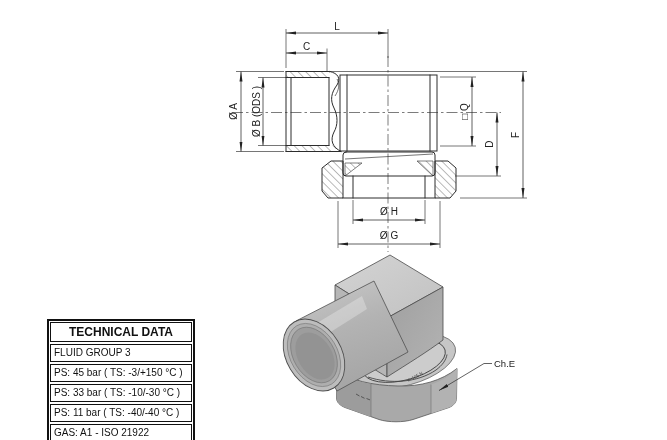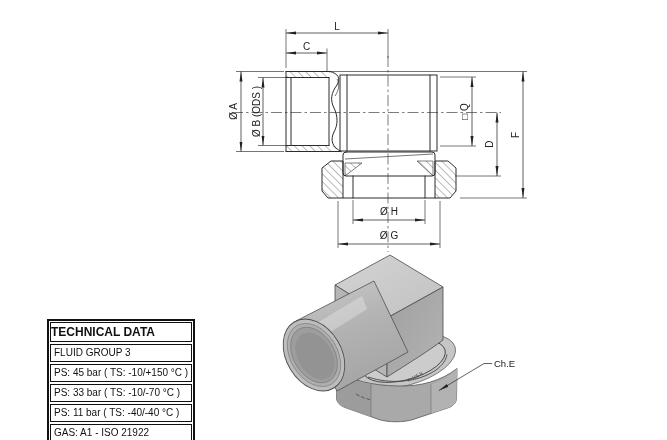--- a/index.html
+++ b/index.html
@@ -41,21 +41,21 @@
     font-size: 10px;
     color: #111111;
     white-space: nowrap;
     overflow: hidden;
     line-height: 12px;
   }
   .tech-table .row:last-child { margin-bottom: 0; }
   .tech-table .title-row {
     font-size: 12px;
     font-weight: bold;
-    text-align: left;
+    text-align: center;
     padding: 3px 0;
   }
 </style>
 </head>
 <body>
 
 <svg id="cad-svg" width="667" height="440" viewBox="0 0 667 440">
   <defs>
     <pattern id="hatch" width="5.5" height="5.5" patternUnits="userSpaceOnUse" patternTransform="rotate(-45)">
       <line x1="0" y1="0" x2="0" y2="5.5" stroke="#3c3c3c" stroke-width="0.7"></line>
@@ -225,17 +225,17 @@
     <g>
       <path d="M492,363.5 L484,363.5 L439,390.5" fill="none" stroke="#3a3a3a" stroke-width="0.8" marker-end="url(#arr)"></path>
       <text class="callout-label" x="494" y="367" text-anchor="start">Ch.E</text>
     </g>
   </g>
 </svg>
 
 <div class="tech-table">
   <div class="row title-row">TECHNICAL DATA</div>
   <div class="row">FLUID GROUP 3</div>
-  <div class="row">PS: 45 bar ( TS: -10/+150 °C )</div>
-  <div class="row">PS: 33 bar ( TS: -10/-70 °C )</div>
+  <div class="row">PS: 45 bar ( TS: -3/+150 °C )</div>
+  <div class="row">PS: 33 bar ( TS: -10/-30 °C )</div>
   <div class="row">PS: 11 bar ( TS: -40/-40 °C )</div>
   <div class="row">GAS: A1 - ISO 21922</div>
 </div>
 
 </body></html>

